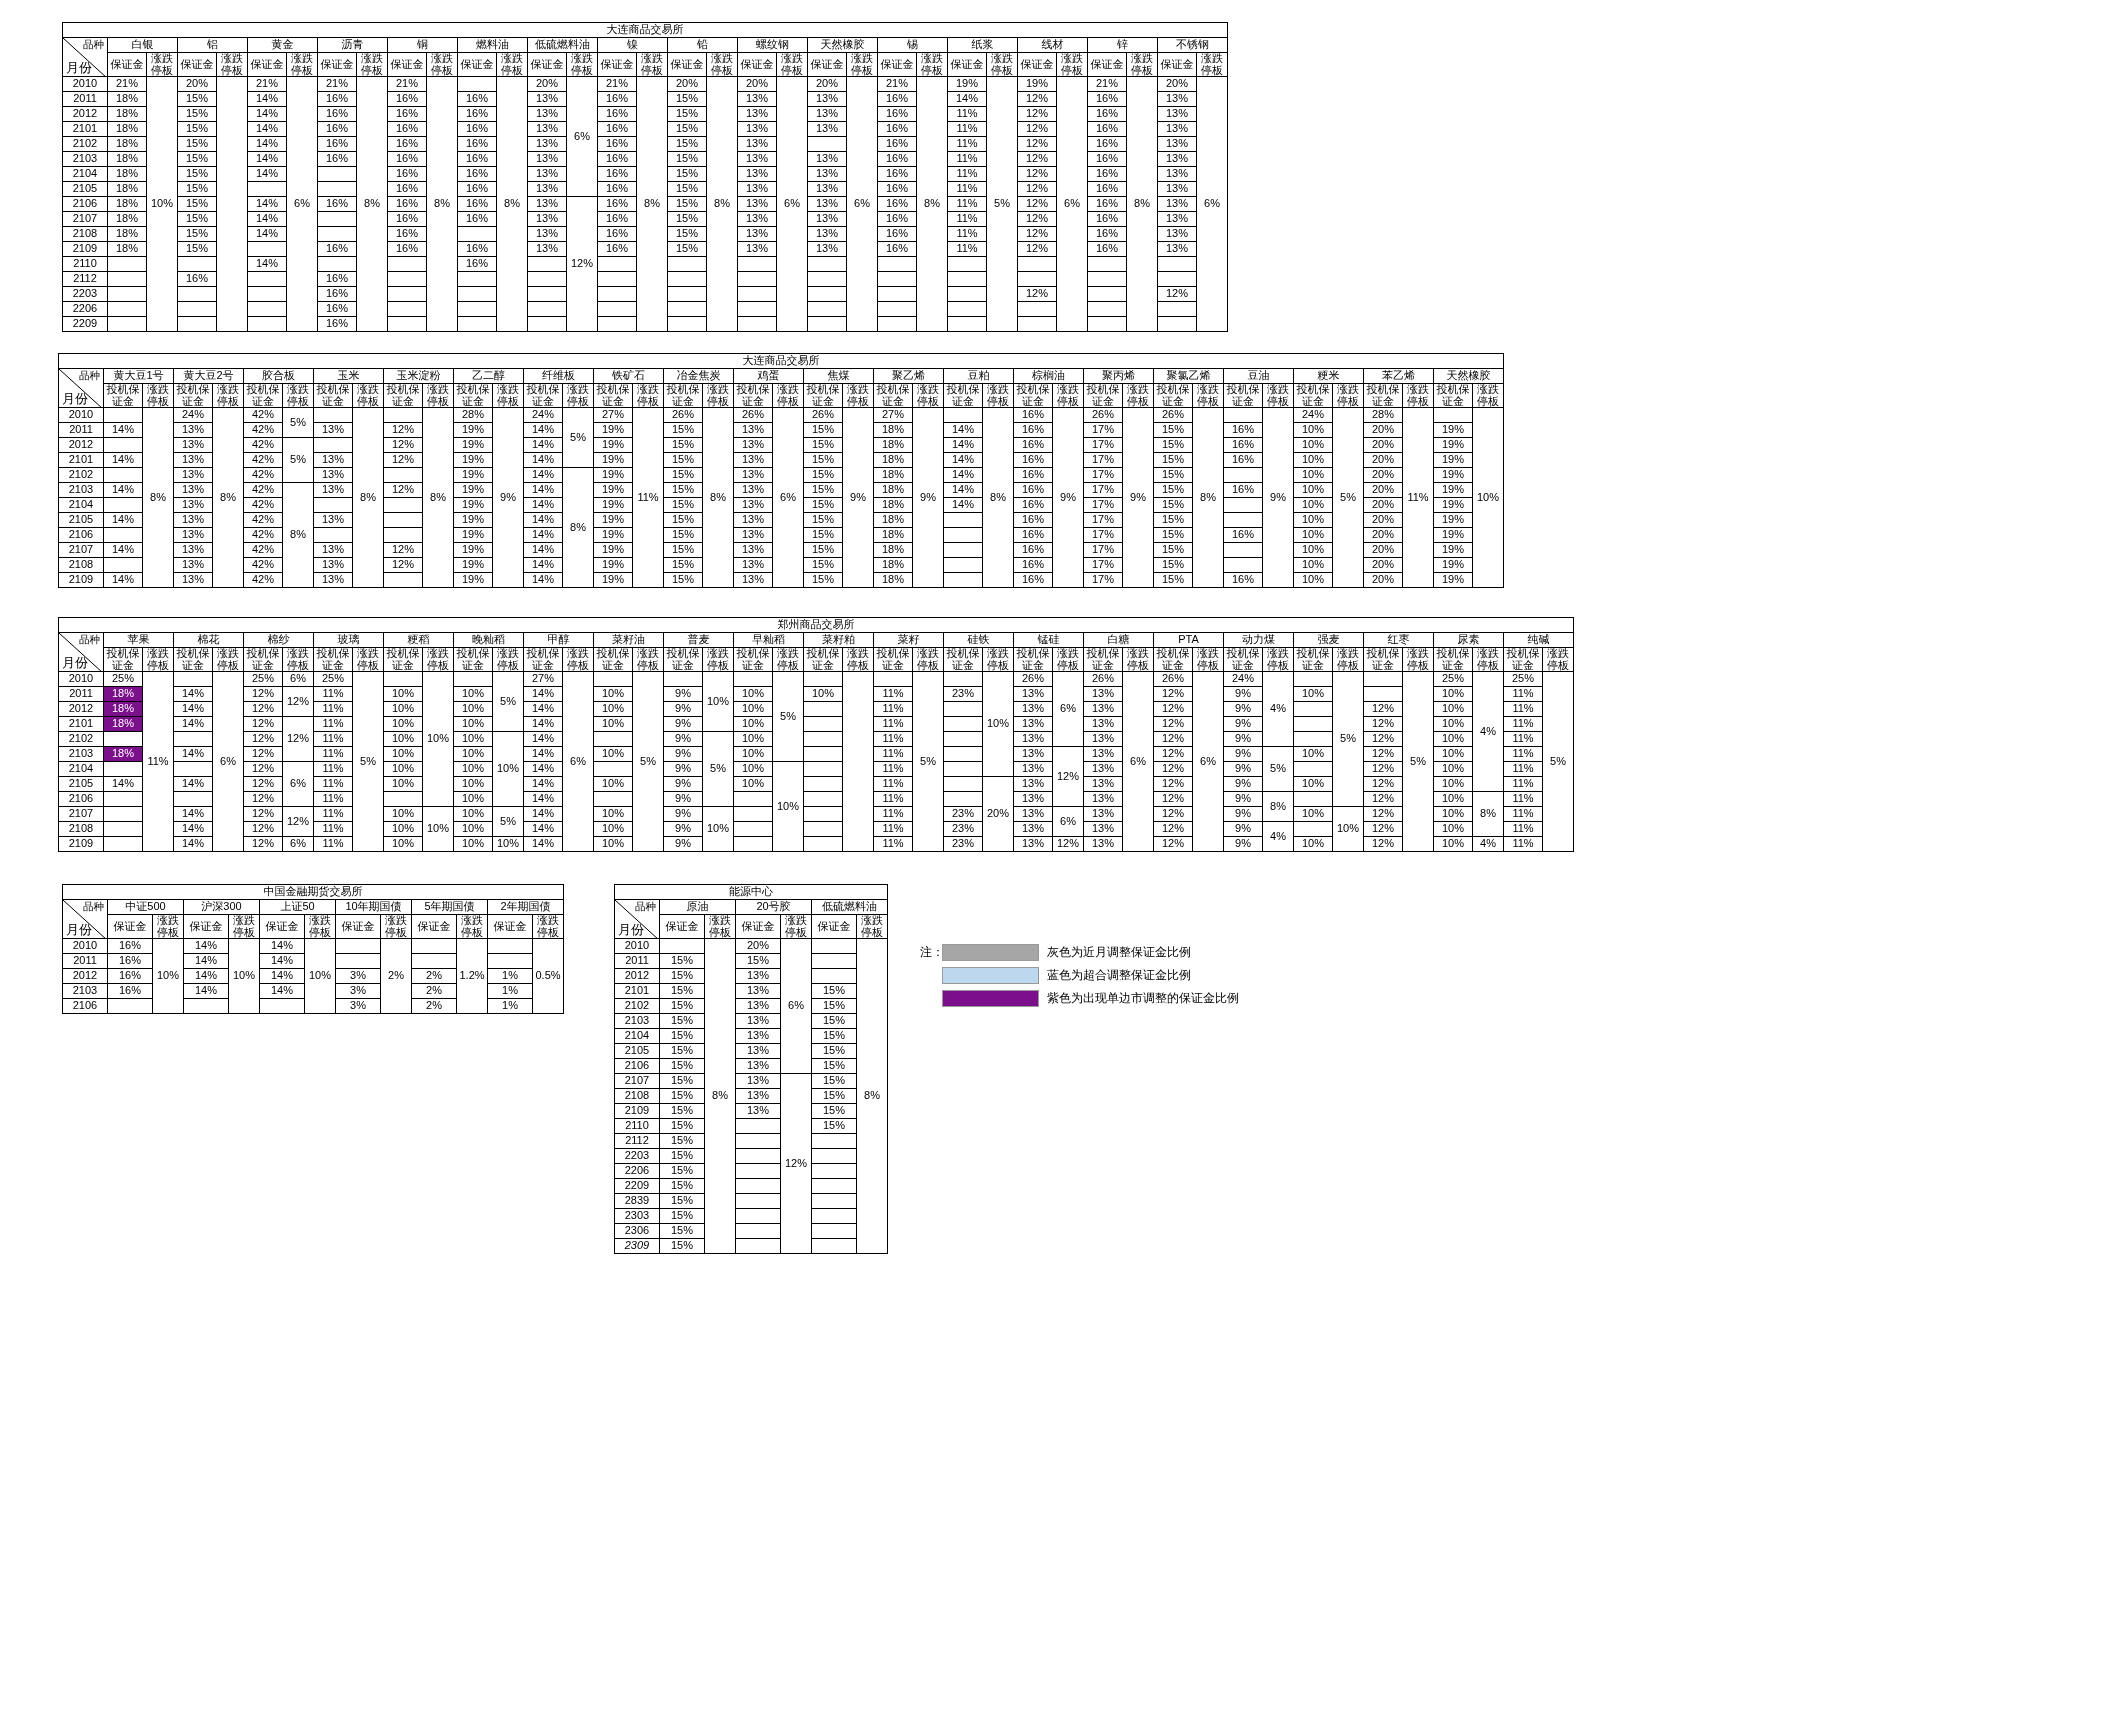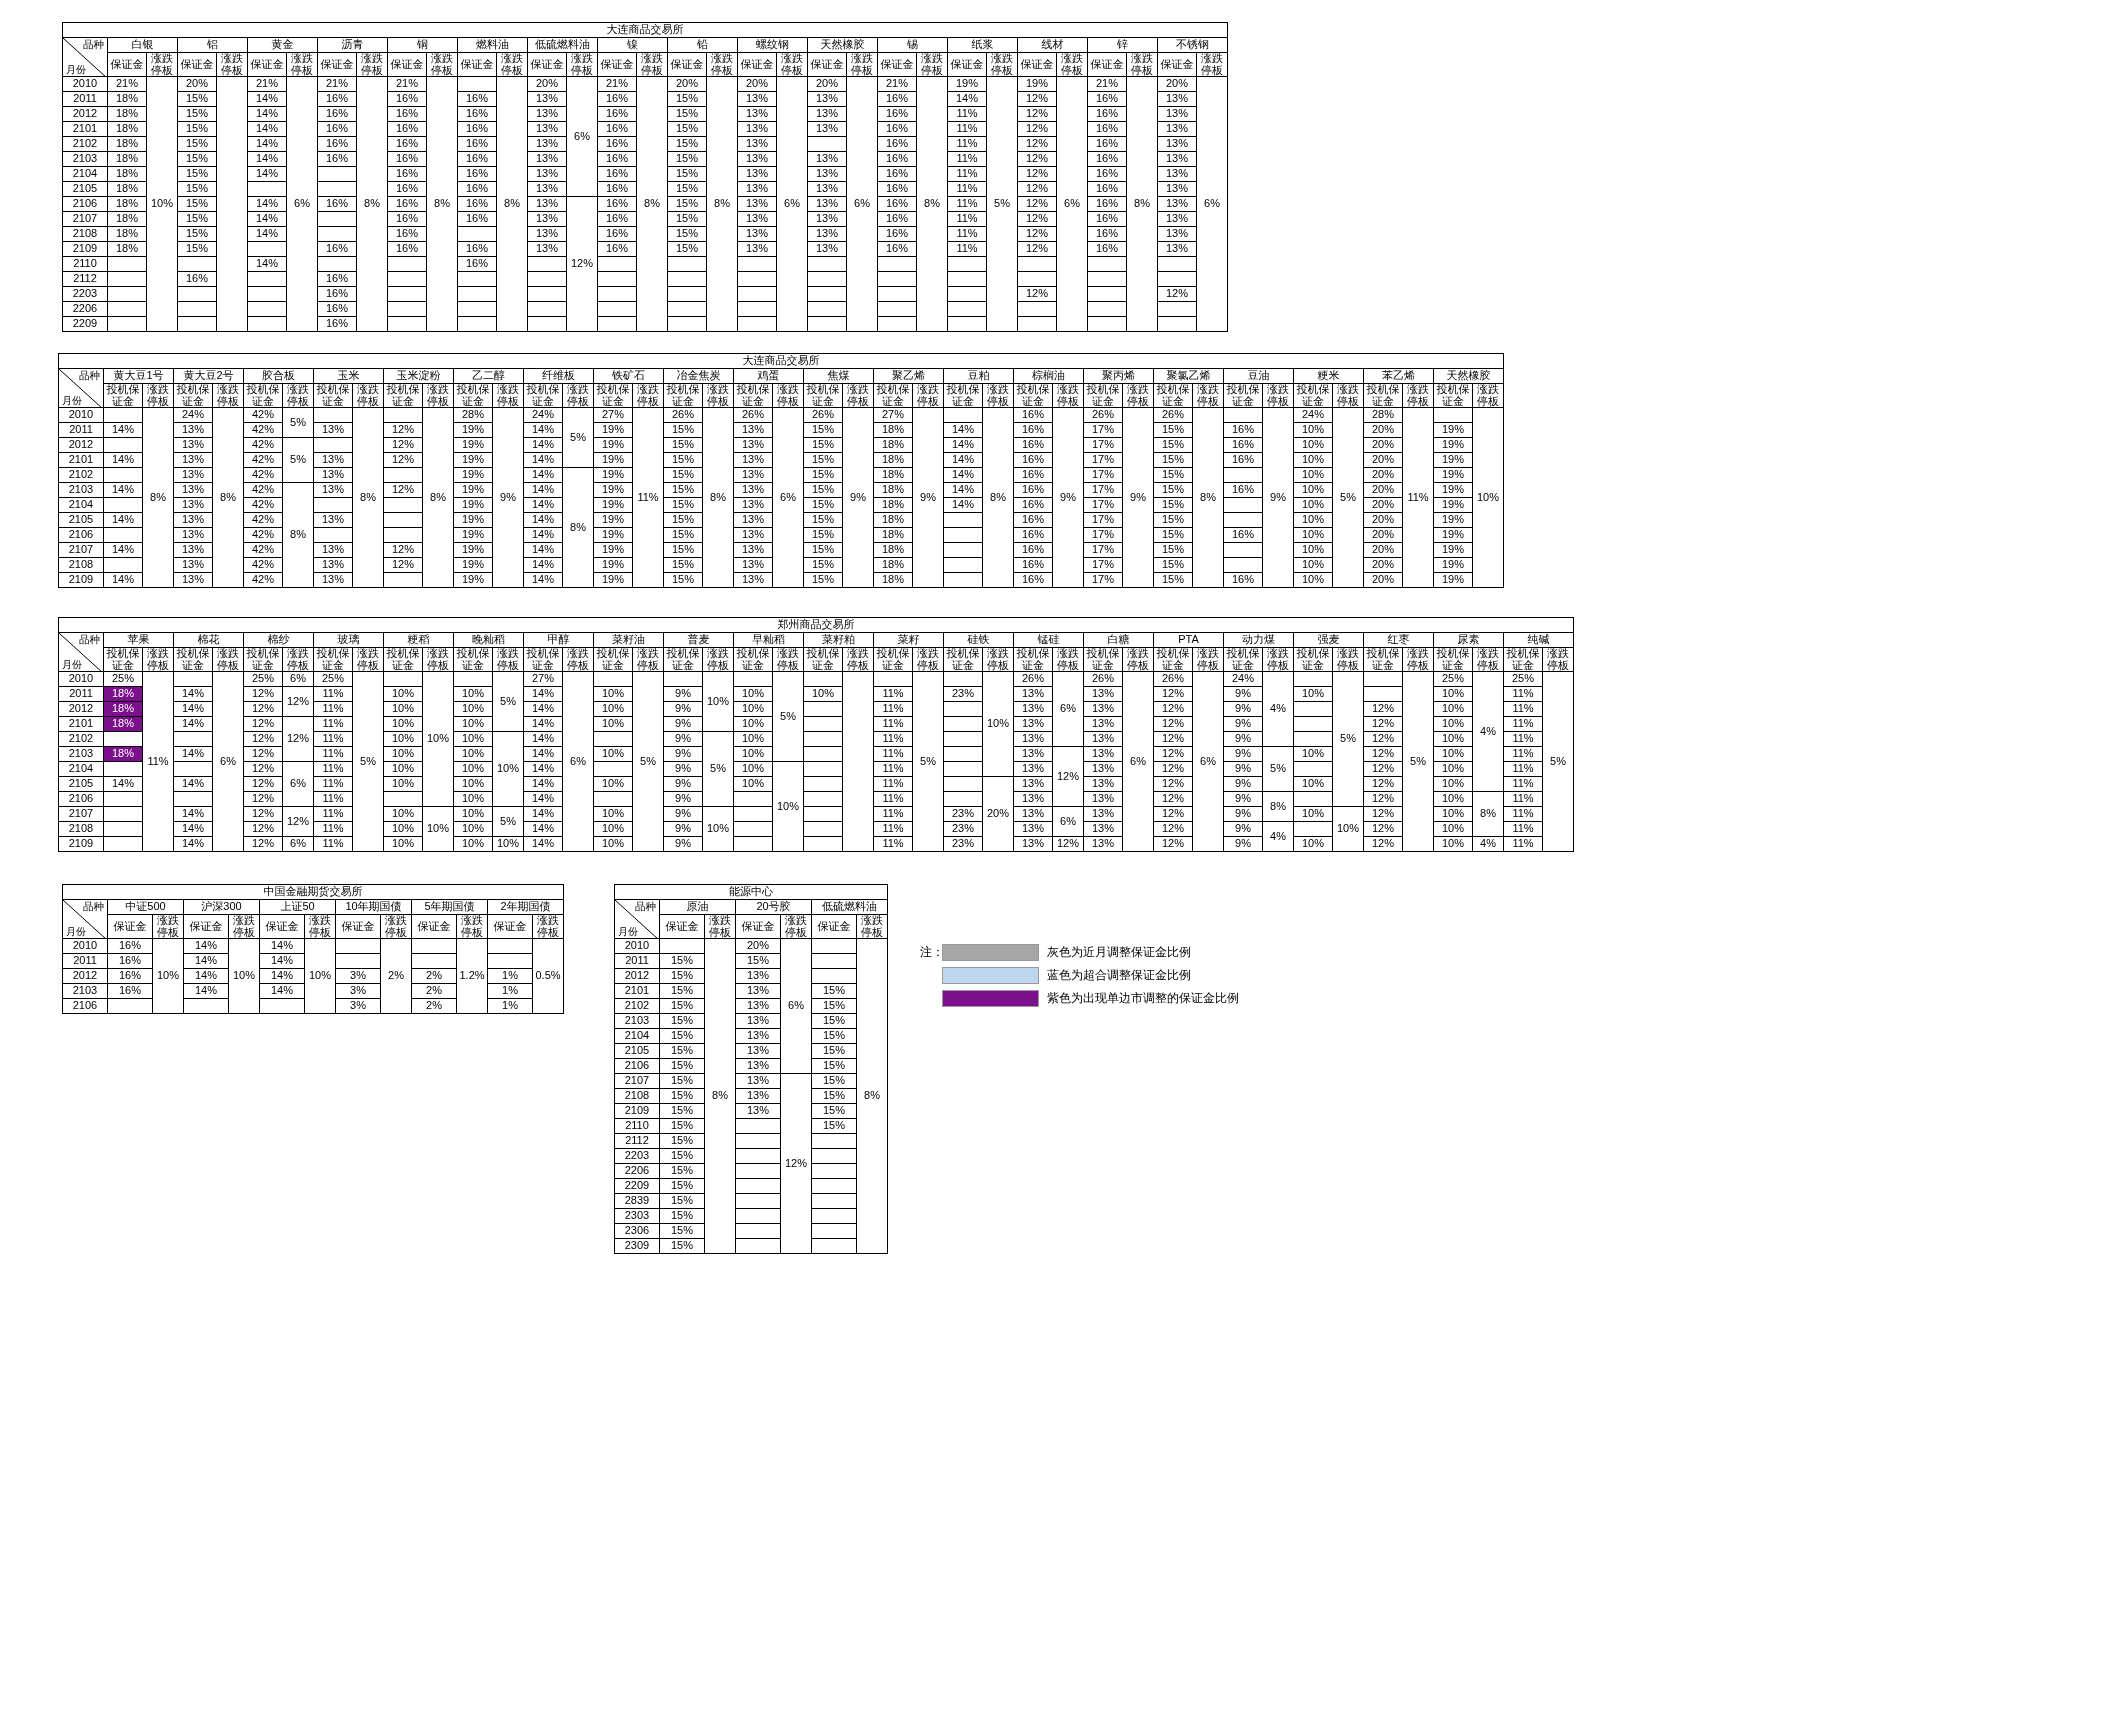--- a/index.html
+++ b/index.html
@@ -7,21 +7,21 @@
   .page{position:relative;width:2110px;height:1725px;}
   .title{position:absolute;top:6px;left:0;width:2110px;text-align:center;font-size:17px;font-weight:bold;letter-spacing:.5px;}
   table.grid{border-collapse:collapse;table-layout:fixed;}
   table.grid td, table.grid th{border:1px solid #000;padding:0;text-align:center;vertical-align:middle;font-weight:normal;font-size:11px;line-height:1.05;height:14px;overflow:hidden;}
   .exch-title{font-size:15px;font-weight:bold;height:22px;}
   .prod{font-size:12px;height:18px;}
   .sub{font-size:10.5px;height:26px;}
   .mon{height:14px;}
   .slashcell{position:relative;}
   .slashcell .a{position:absolute;right:3px;top:1px;font-size:10.5px;}
-  .slashcell .b{position:absolute;left:3px;bottom:1px;font-size:10px;}
+  .slashcell .b{position:absolute;left:3px;bottom:1px;font-size:13px;}
   .slashcell svg{position:absolute;left:0;top:0;}
   .blk{position:absolute;}
   .hl-purple{background:#7b0f8c;color:#fff;}
   .note-wrap{position:absolute;left:920px;top:944px;font-size:12px;}
   .note-row{display:flex;align-items:center;margin-bottom:6px;}
   .note-lab{width:22px;}
   .swatch{width:95px;height:15px;border:1px solid #999;margin-right:8px;}
   .sw-gray{background:#a6a6a6;}
   .sw-blue{background:#bdd7ee;}
   .sw-purple{background:#7b0f8c;}
@@ -1471,21 +1471,21 @@
             <td class="mon"></td>
             <td class="mon"></td>
           </tr>
           <tr>
             <td class="mon" style="width:44px;">2306</td>
             <td class="mon">15%</td>
             <td class="mon"></td>
             <td class="mon"></td>
           </tr>
           <tr>
-            <td class="mon" style="width:44px;">2309</td>
+            <td class="mon" style="width:44px;font-style:italic;">2309</td>
             <td class="mon">15%</td>
             <td class="mon"></td>
             <td class="mon"></td>
           </tr>
         </tbody>
       </table>
   </div>
 
   <div class="note-wrap">
     <div class="note-row">

